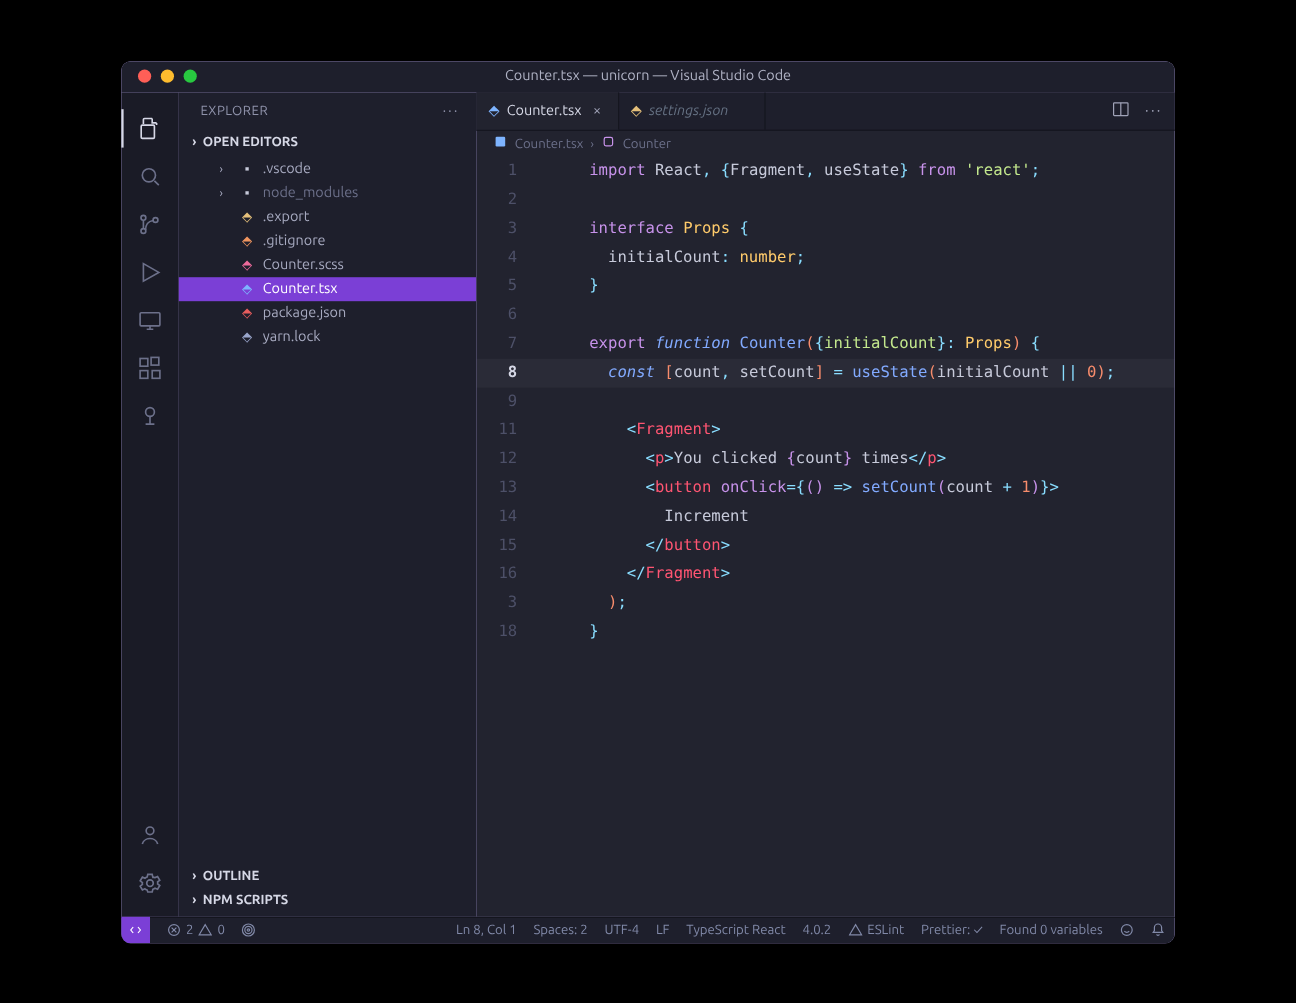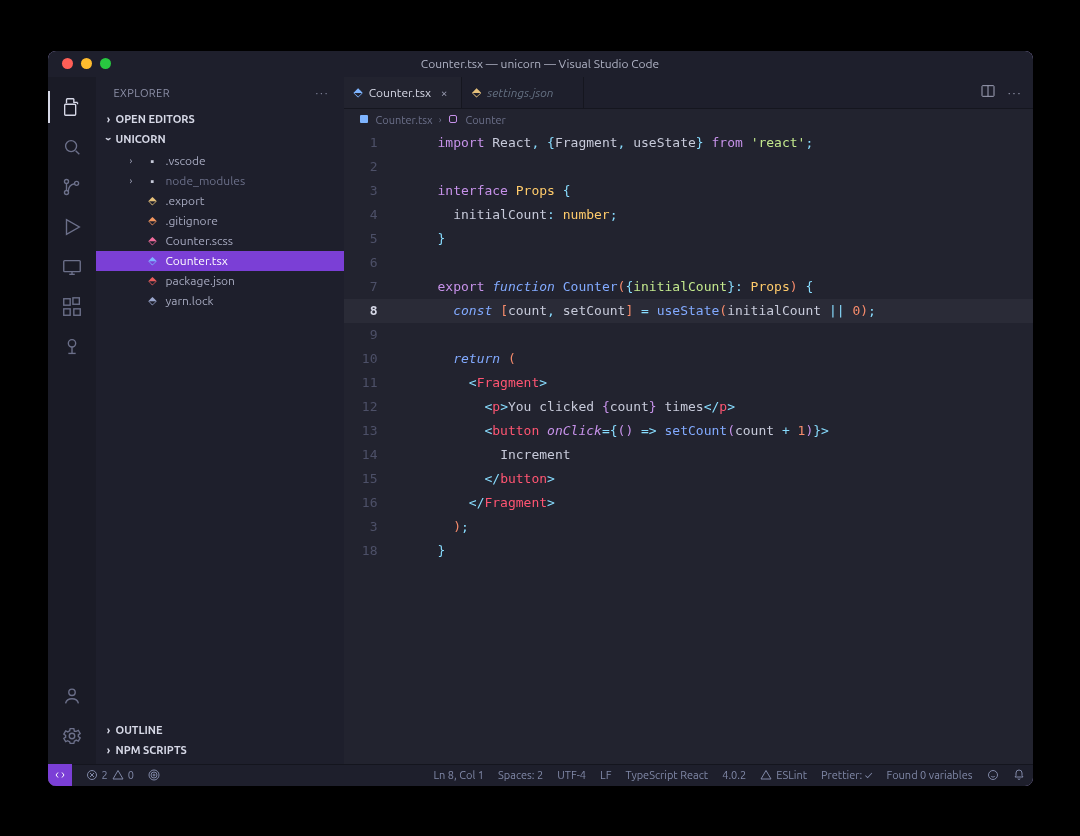--- a/index.html
+++ b/index.html
@@ -8,21 +8,21 @@
     font-family: -apple-system, "Segoe UI", Ubuntu, sans-serif;
     font-size: 12px;
     color: #a0a3b8;
     display: flex;
     align-items: center;
     justify-content: center;
     min-height: 836px;
     width: 1080px;
   }
   .window {
-    width: 985px;
+    width: 878px;
     height: 735px;
     background: #c4b5fd;
     border-radius: 8px;
     overflow: hidden;
     display: flex;
     flex-direction: column;
     position: relative;
   }
   
   .titlebar {
@@ -141,21 +141,21 @@
   .line.hl .gutter { color: #d6d8e6; font-weight: 600; }
   .code { white-space: pre; color: #c7cada; margin-left: 44px; }
   .tok-kw    { color: #c792ea; }
   .tok-kw2   { color: #82aaff; font-style: italic; }
   .tok-fn    { color: #82aaff; }
   .tok-type  { color: #ffcb6b; }
   .tok-id    { color: #c3e88d; }
   .tok-str   { color: #c3e88d; }
   .tok-num   { color: #f78c6c; }
   .tok-tag   { color: #ff5572; }
-  .tok-attr  { color: #c792ea; font-style: italic; }
+  .tok-attr  { color: #c792ea; }
   .tok-brace { color: #89ddff; }
   .tok-punct { color: #89ddff; }
   .tok-paren { color: #f78c6c; }
   .tok-paren2{ color: #c792ea; }
   .tok-text  { color: #c7cada; }
   .tok-op    { color: #89ddff; }
   
   .statusbar {
     height: 22px; background: #1e1f2c;
     border-top: 1px solid #14151e;
@@ -260,24 +260,20 @@
 
     <div class="sidebar">
       <div class="sb-header">
         <span>EXPLORER</span>
         <span class="more">···</span>
       </div>
       <div class="sb-section">
         <span class="chev">›</span>
         <span>OPEN EDITORS</span>
       </div>
-      <div class="sb-section">
-        <span class="chev" style="transform:rotate(90deg)">›</span>
-        <span>UNICORN</span>
-      </div>
       <div class="tree" id="file-tree">
           <div class="tree-item depth1">
             <span class="chev">›</span>
             <span class="ficon folder">▪</span>
             <span>.vscode</span>
           </div>
           <div class="tree-item depth1 dim">
             <span class="chev">›</span>
             <span class="ficon folder">▪</span>
             <span>node_modules</span>
@@ -398,24 +394,20 @@
           </div>
           <div class="line hl">
             <div class="gutter">8</div>
             <div class="code">  <span class="tok-kw2">const</span><span class="tok-text"> </span><span class="tok-paren">[</span><span class="tok-text">count</span><span class="tok-punct">, </span><span class="tok-text">setCount</span><span class="tok-paren">]</span><span class="tok-text"> </span><span class="tok-op">=</span><span class="tok-text"> </span><span class="tok-fn">useState</span><span class="tok-paren">(</span><span class="tok-text">initialCount </span><span class="tok-op">||</span><span class="tok-text"> </span><span class="tok-num">0</span><span class="tok-paren">)</span><span class="tok-punct">;</span></div>
           </div>
           <div class="line">
             <div class="gutter">9</div>
             <div class="code"></div>
           </div>
           <div class="line">
-            <div class="gutter">10</div>
-            <div class="code">  <span class="tok-kw2">return</span><span class="tok-text"> </span><span class="tok-paren">(</span></div>
-          </div>
-          <div class="line">
             <div class="gutter">11</div>
             <div class="code">    <span class="tok-punct">&lt;</span><span class="tok-tag">Fragment</span><span class="tok-punct">&gt;</span></div>
           </div>
           <div class="line">
             <div class="gutter">12</div>
             <div class="code">      <span class="tok-punct">&lt;</span><span class="tok-tag">p</span><span class="tok-punct">&gt;</span><span class="tok-text">You clicked </span><span class="tok-paren2">{</span><span class="tok-text">count</span><span class="tok-paren2">}</span><span class="tok-text"> times</span><span class="tok-punct">&lt;/</span><span class="tok-tag">p</span><span class="tok-punct">&gt;</span></div>
           </div>
           <div class="line">
             <div class="gutter">13</div>
             <div class="code">      <span class="tok-punct">&lt;</span><span class="tok-tag">button</span><span class="tok-text"> </span><span class="tok-attr">onClick</span><span class="tok-op">=</span><span class="tok-brace">{</span><span class="tok-paren2">(</span><span class="tok-paren2">)</span><span class="tok-text"> </span><span class="tok-op">=&gt;</span><span class="tok-text"> </span><span class="tok-fn">setCount</span><span class="tok-paren2">(</span><span class="tok-text">count </span><span class="tok-op">+</span><span class="tok-text"> </span><span class="tok-num">1</span><span class="tok-paren2">)</span><span class="tok-brace">}</span><span class="tok-punct">&gt;</span></div>

